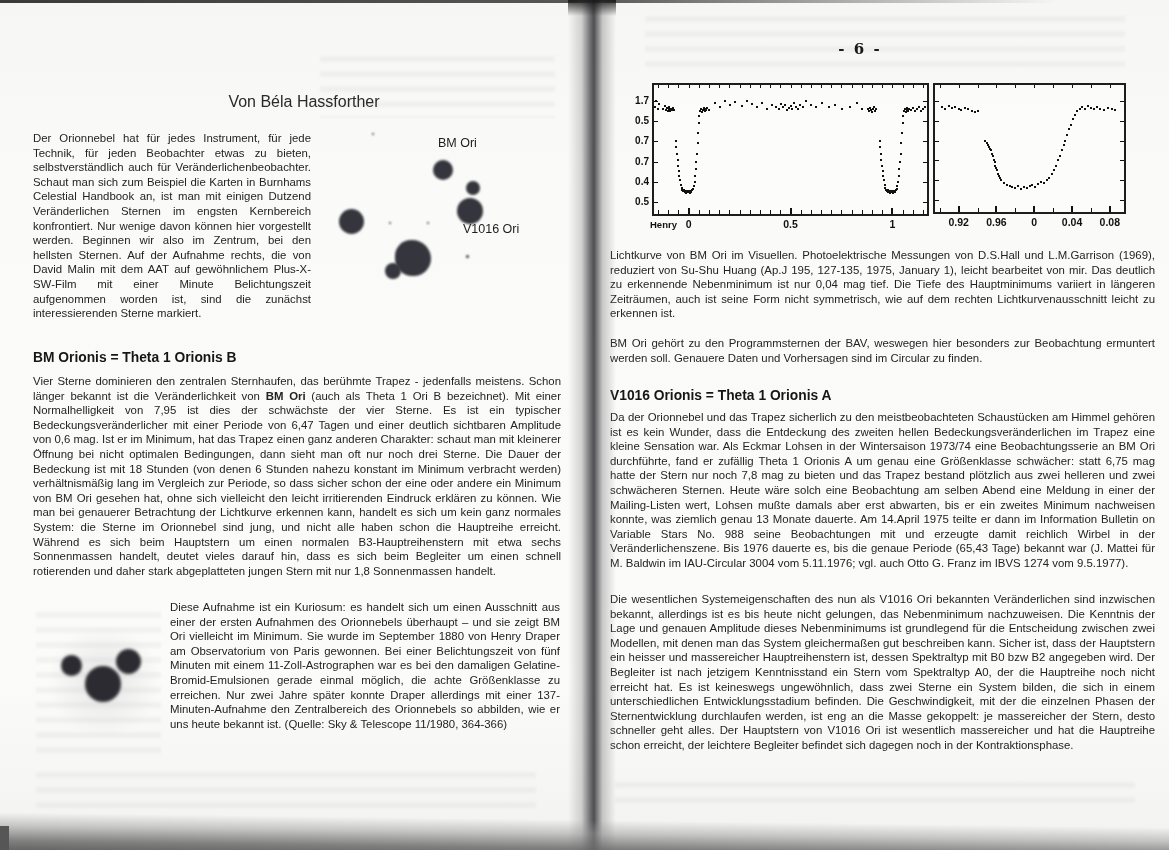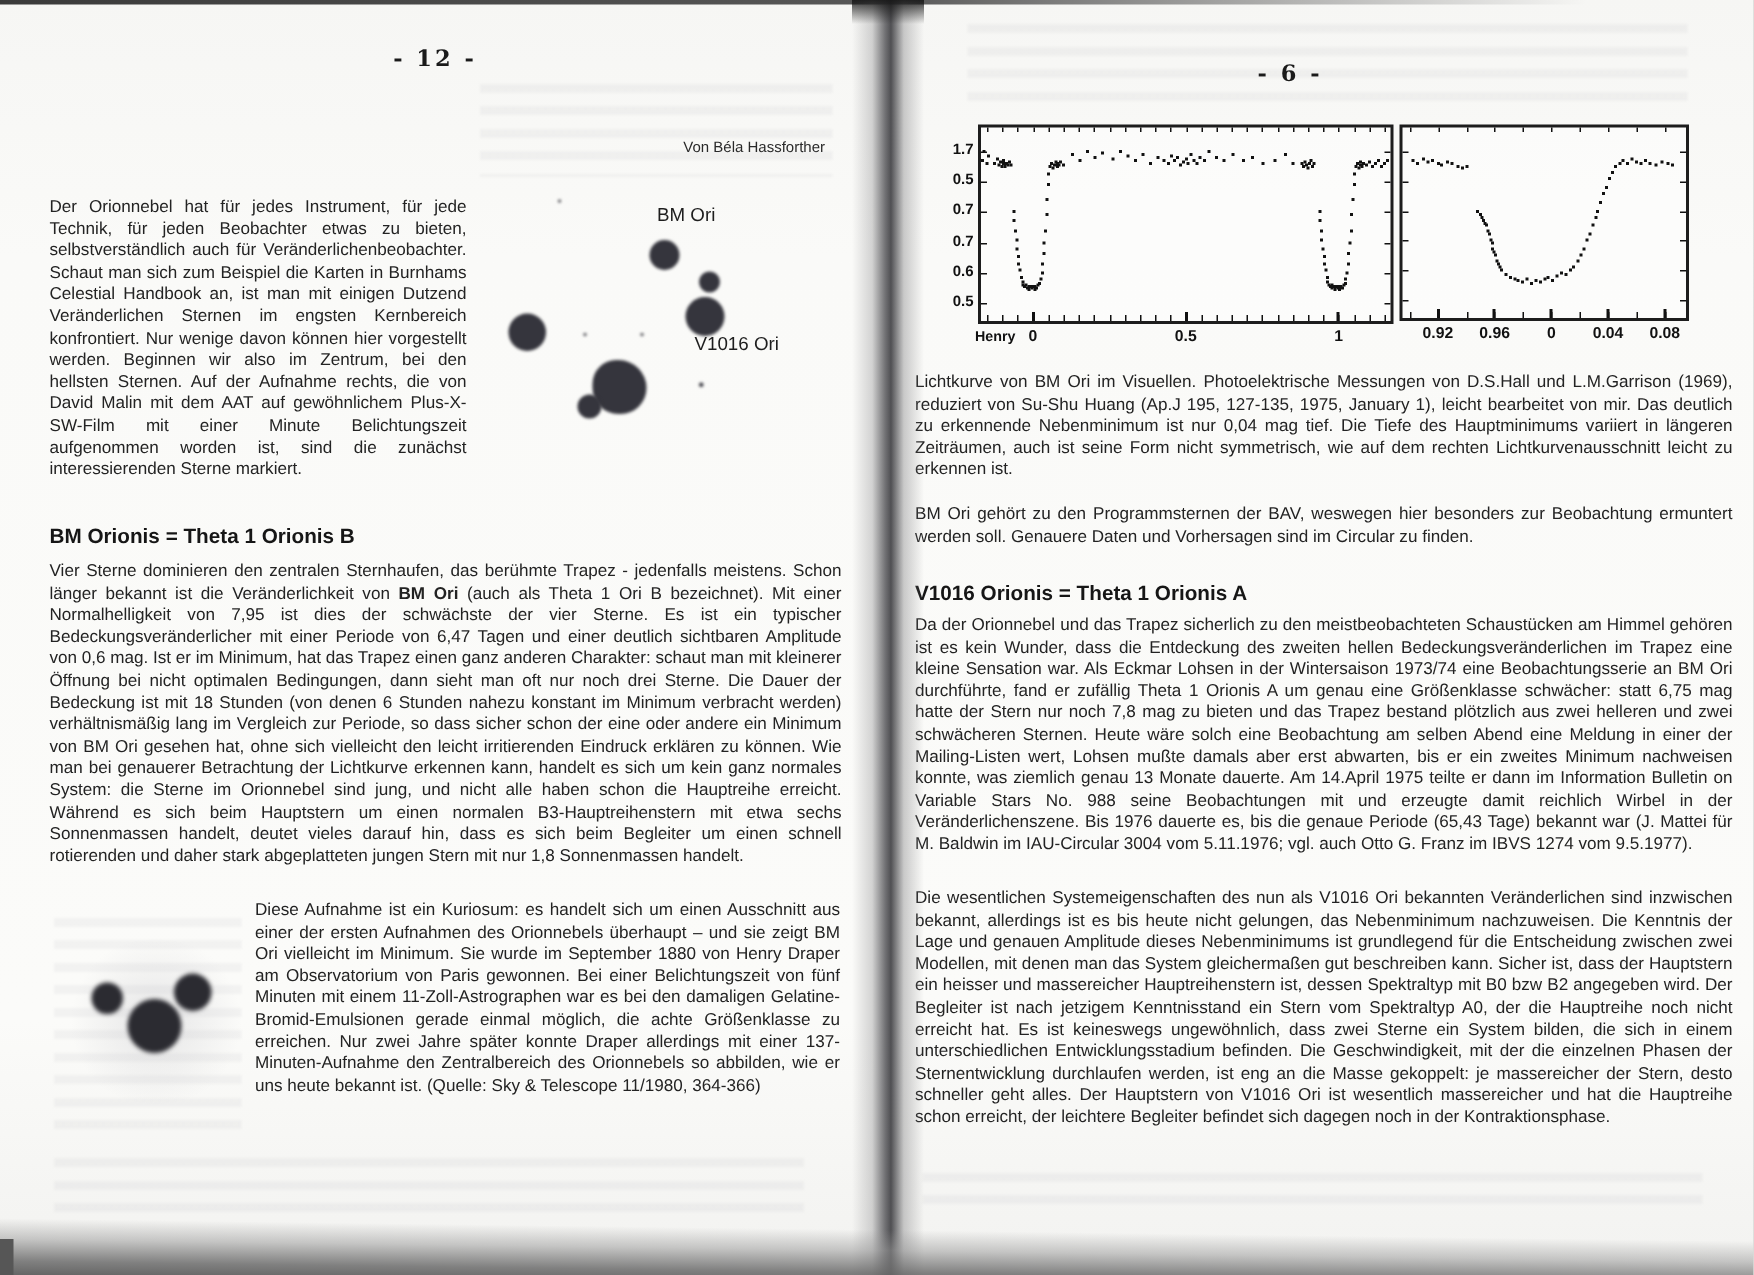--- a/index.html
+++ b/index.html
@@ -18,21 +18,21 @@
         transform:skewY(0.75deg);transform-origin:0 0;
         background:linear-gradient(to bottom,rgba(140,140,140,0) 0%,rgba(150,150,150,0.50) 30%,
         rgba(108,108,108,0.85) 62%,rgba(72,72,72,0.97) 100%);}
   .corner-notch{position:absolute;left:0;top:826px;width:9px;height:24px;background:#565656;}
   .bleed{position:absolute;opacity:.5;filter:blur(0.8px);
         background:repeating-linear-gradient(to bottom,rgba(172,172,181,0.22) 0 6px,rgba(255,255,255,0) 6px 15px);}
   
   .pagenum{position:absolute;text-align:center;font:bold 15px "DejaVu Serif",serif;letter-spacing:2px;color:#1a1a1a;}
   .lp-title{position:absolute;left:30px;width:520px;top:61px;text-align:center;
         font:bold 16.5px "Liberation Sans",sans-serif;color:#161616;}
-  .byline{position:absolute;left:30px;width:520px;top:93px;text-align:right;font-size:10px;color:#2a2a2a;}
+  .byline{position:absolute;left:44px;width:520px;top:93px;text-align:center;font-size:16px;color:#2a2a2a;}
   .body-text{position:absolute;font-size:11.4px;line-height:14.6px;text-align:justify;color:#232323;}
   .heading{position:absolute;font:bold 13.8px "Liberation Sans",sans-serif;color:#161616;}
   
   .fig{position:absolute;}
   .star-blob{position:absolute;border-radius:50%;background:#35353d;filter:blur(1.1px);}
   .fig-trapezium .star-blob.big{border-radius:46% 54% 50% 50%;}
   .fig-draper .star-blob{background:#2b2b31;filter:blur(1.4px);}
   .fig-draper .haze{position:absolute;left:8px;top:18px;width:120px;height:110px;border-radius:50%;
         background:radial-gradient(circle,rgba(190,190,196,0.35) 0%,rgba(190,190,196,0) 70%);}
   .star-label{position:absolute;font-size:12.5px;color:#1e1e1e;white-space:nowrap;}
@@ -57,21 +57,20 @@
 
 <div class="scan">
 
   <div class="top-edge"></div>
   <div class="bleed" style="left:320px;top:56px;width:235px;height:62px;"></div>
   <div class="bleed" style="left:36px;top:612px;width:125px;height:148px;"></div>
   <div class="bleed" style="left:645px;top:16px;width:480px;height:54px;"></div>
   <div class="bleed" style="left:615px;top:782px;width:520px;height:30px;"></div>
   <div class="bleed" style="left:36px;top:772px;width:500px;height:38px;"></div>
 
-  <div class="pagenum" style="left:30px;width:520px;top:30px;">-  12  -</div>
 
   <div class="byline">Von Béla Hassforther</div>
 
   <div class="body-text" style="left:33px;top:131px;width:278px;">Der Orionnebel hat für jedes Instrument, für jede Technik, für jeden Beobachter etwas zu bieten, selbstverständlich auch für Veränderlichenbeobachter. Schaut man sich zum Beispiel die Karten in Burnhams Celestial Handbook an, ist man mit einigen Dutzend Veränderlichen Sternen im engsten Kernbereich konfrontiert. Nur wenige davon können hier vorgestellt werden. Beginnen wir also im Zentrum, bei den hellsten Sternen. Auf der Aufnahme rechts, die von David Malin mit dem AAT auf gewöhnlichem Plus-X-SW-Film mit einer Minute Belichtungszeit aufgenommen worden ist, sind die zunächst interessierenden Sterne markiert.</div>
 
   <div class="fig fig-trapezium" style="left:313px;top:126px;width:250px;height:218px;">
     <span class="star-label" style="left:125px;top:10px;">BM Ori</span>
     <span class="star-label" style="left:150px;top:96px;">V1016 Ori</span>
   <span class="star-blob" style="left: 120px; top: 34px; width: 20px; height: 20px;"></span>
       <span class="star-blob" style="left: 153px; top: 55px; width: 14px; height: 14px;"></span>
@@ -324,21 +323,21 @@
       <span class="tick-yr" style="top: 36.2812px;"></span>
       <span class="ylab" style="top: 36.2812px;">0.5</span>
       <span class="tick-yl" style="top: 56.4375px;"></span>
       <span class="tick-yr" style="top: 56.4375px;"></span>
       <span class="ylab" style="top: 56.4375px;">0.7</span>
       <span class="tick-yl" style="top: 76.5938px;"></span>
       <span class="tick-yr" style="top: 76.5938px;"></span>
       <span class="ylab" style="top: 76.5938px; margin-left: 29px;">0.7</span>
       <span class="tick-yl" style="top: 96.75px;"></span>
       <span class="tick-yr" style="top: 96.75px;"></span>
-      <span class="ylab" style="top: 96.75px;">0.6</span>
+      <span class="ylab" style="top: 96.75px;">0.4</span>
       <span class="tick-yl" style="top: 116.906px;"></span>
       <span class="tick-yr" style="top: 116.906px;"></span>
       <span class="ylab" style="top: 116.906px;">0.5</span>
       <span class="axis-name">Henry</span>
     </div>
 
   <div class="chart-box" style="left:933px;top:83px;width:189px;height:127px;">
       <span class="chart-clip">
         <span class="pt" style="left: 5.615px; top: 20.8281px;"></span>
         <span class="pt" style="left: 9.395px; top: 22.8125px;"></span>

